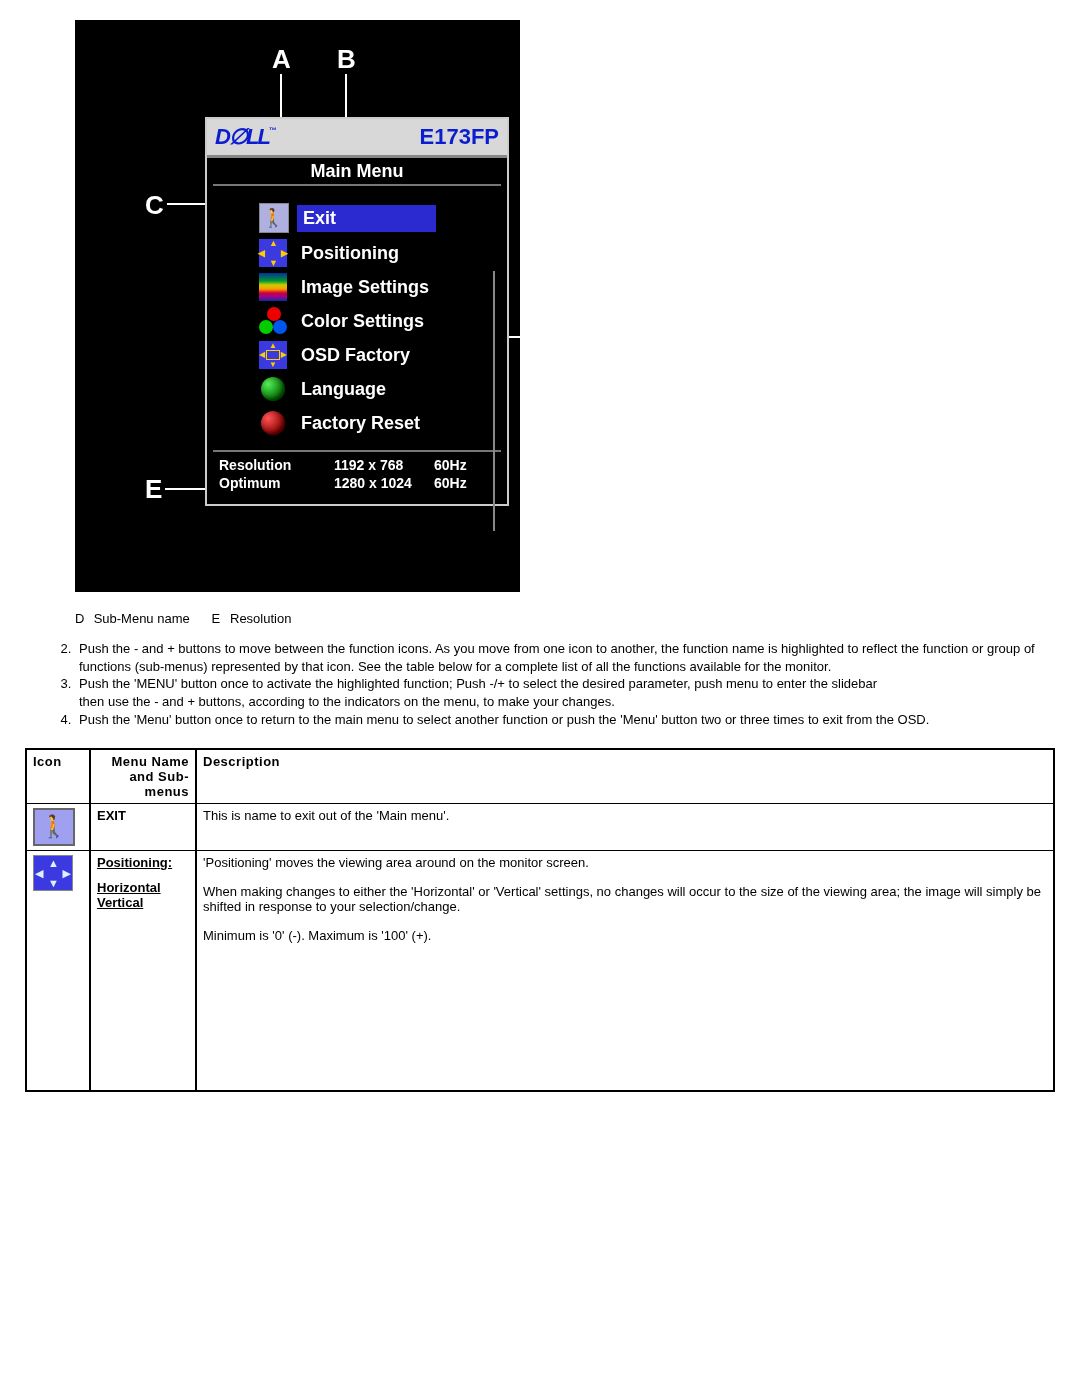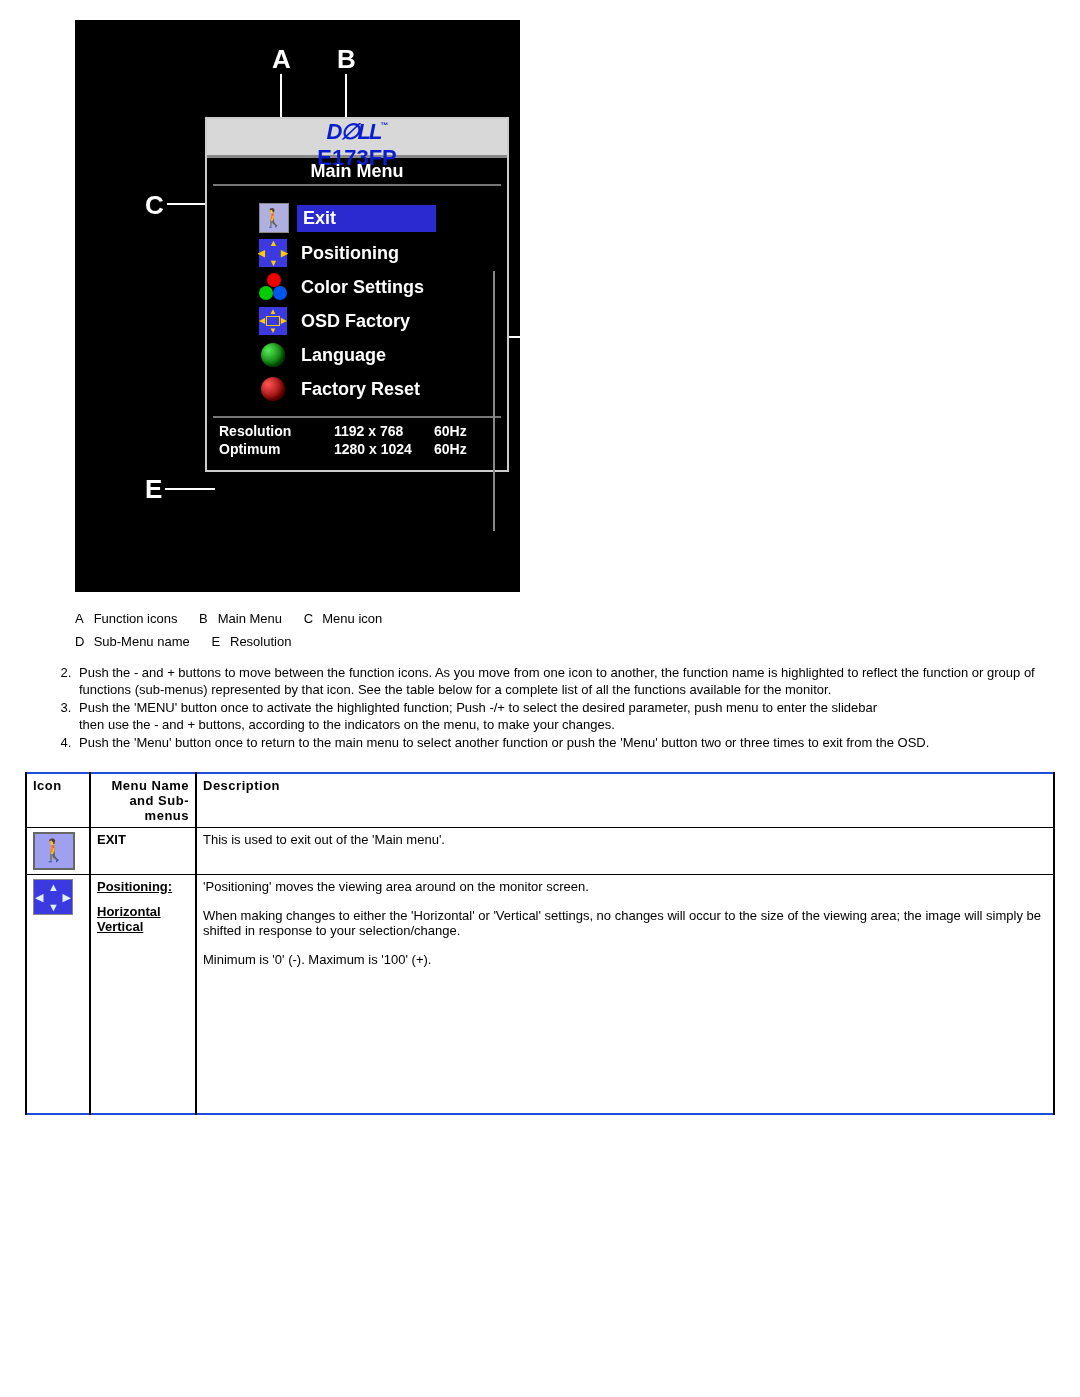--- a/index.html
+++ b/index.html
@@ -43,21 +43,20 @@
     border: 2px solid #ccc;
     background: #000;
   }
   .osd-header {
     background: #d8d8d8;
     height: 36px;
     display: flex;
     align-items: center;
     justify-content: space-between;
     padding: 0 8px;
-    flex-direction: column;
   }
   .dell-logo {
     color: #0a1dcf;
     font-family: Arial Black, Arial, sans-serif;
     font-weight: 900;
     font-size: 22px;
     font-style: italic;
     letter-spacing: -1px;
     display: flex;
     align-items: flex-start;
@@ -199,21 +198,21 @@
     margin: 8px 0 20px 20px;
     padding-left: 30px;
     font-size: 13px;
     line-height: 1.35;
   }
   ol.instr li { margin-bottom: 0px; padding-left: 4px; }
   
   table.desc {
     border-collapse: collapse;
     width: 100%;
-    border: 2px solid #1d4ed8;
+    border: 2px solid #000000;
     font-size: 13px;
     margin-top: 16px;
   }
   table.desc th, table.desc td {
     border-left: 2px solid #000;
     border-right: 2px solid #000;
     border-top: 1px solid #000;
     border-bottom: 1px solid #000;
     padding: 4px 6px;
     vertical-align: top;
@@ -284,20 +283,24 @@
         <div class="menu-row">
           <div class="icon-box icon-pos">
             <span class="arr" style="left:10px; top:-1px;">▲</span>
             <span class="arr" style="left:-1px; top:9px;">◀</span>
             <span class="arr" style="right:-1px; top:9px;">▶</span>
             <span class="arr" style="left:10px; bottom:-1px;">▼</span>
           </div>
           <div class="item-label">Positioning</div>
         </div>
 
+        <div class="menu-row">
+          <div class="icon-box icon-img"></div>
+          <div class="item-label">Image Settings</div>
+        </div>
 
         <div class="menu-row">
           <div class="icon-box icon-color">
             <span class="dot" style="background:#e00; left:8px; top:0;"></span>
             <span class="dot" style="background:#0c0; left:0; top:13px;"></span>
             <span class="dot" style="background:#05e; left:14px; top:13px;"></span>
           </div>
           <div class="item-label">Color Settings</div>
         </div>
 
@@ -339,25 +342,20 @@
         <span class="res-label">Optimum</span>
         <span class="res-val1">1280 x 1024</span>
         <span>60Hz</span>
       </div>
     </div>
   </div>
 </div>
 
 <div class="legend">
   <div>
-    <span class="k">A</span> <span class="v">Function icons</span>
-    <span class="k">B</span> <span class="v">Main Menu</span>
-    <span class="k">C</span> <span class="v">Menu icon</span>
-  </div>
-  <div>
     <span class="k">D</span> <span class="v">Sub-Menu name</span>
     <span class="k">E</span> <span class="v">Resolution</span>
   </div>
 </div>
 
 <ol class="instr" start="2">
   <li>Push the - and + buttons to move between the function icons. As you move from one icon to another, the function name is highlighted to reflect the function or group of functions (sub-menus) represented by that icon. See the table below for a complete list of all the functions available for the monitor.</li>
   <li><span>Push the 'MENU' button once to activate the highlighted function; Push -/+ to select the desired parameter, push menu to enter the slidebar<br>then use the - and + buttons, according to the indicators on the menu, to make your changes.</span></li>
   <li>Push the 'Menu' button once to return to the main menu to select another function or push the 'Menu' button two or three times to exit from the OSD.</li>
 </ol>
@@ -370,21 +368,21 @@
     <th>Description</th>
   </tr>
   <tr>
     <td class="td-icon-cell">
       <div class="small-icon exit">🚶</div>
     </td>
     <td style="text-align:left;">
       <b>EXIT</b>
     </td>
     <td>
-      <span>This is used to exit out of the 'Main menu'.</span>
+      <span>This is name to exit out of the 'Main menu'.</span>
     </td>
   </tr>
   <tr style="height:240px;">
     <td class="td-icon-cell">
       <div class="small-icon pos">
         <span class="ar" style="left:14px; top:1px;">▲</span>
         <span class="ar" style="left:1px; top:11px;">◀</span>
         <span class="ar" style="right:1px; top:11px;">▶</span>
         <span class="ar" style="left:14px; bottom:1px;">▼</span>
       </div>

